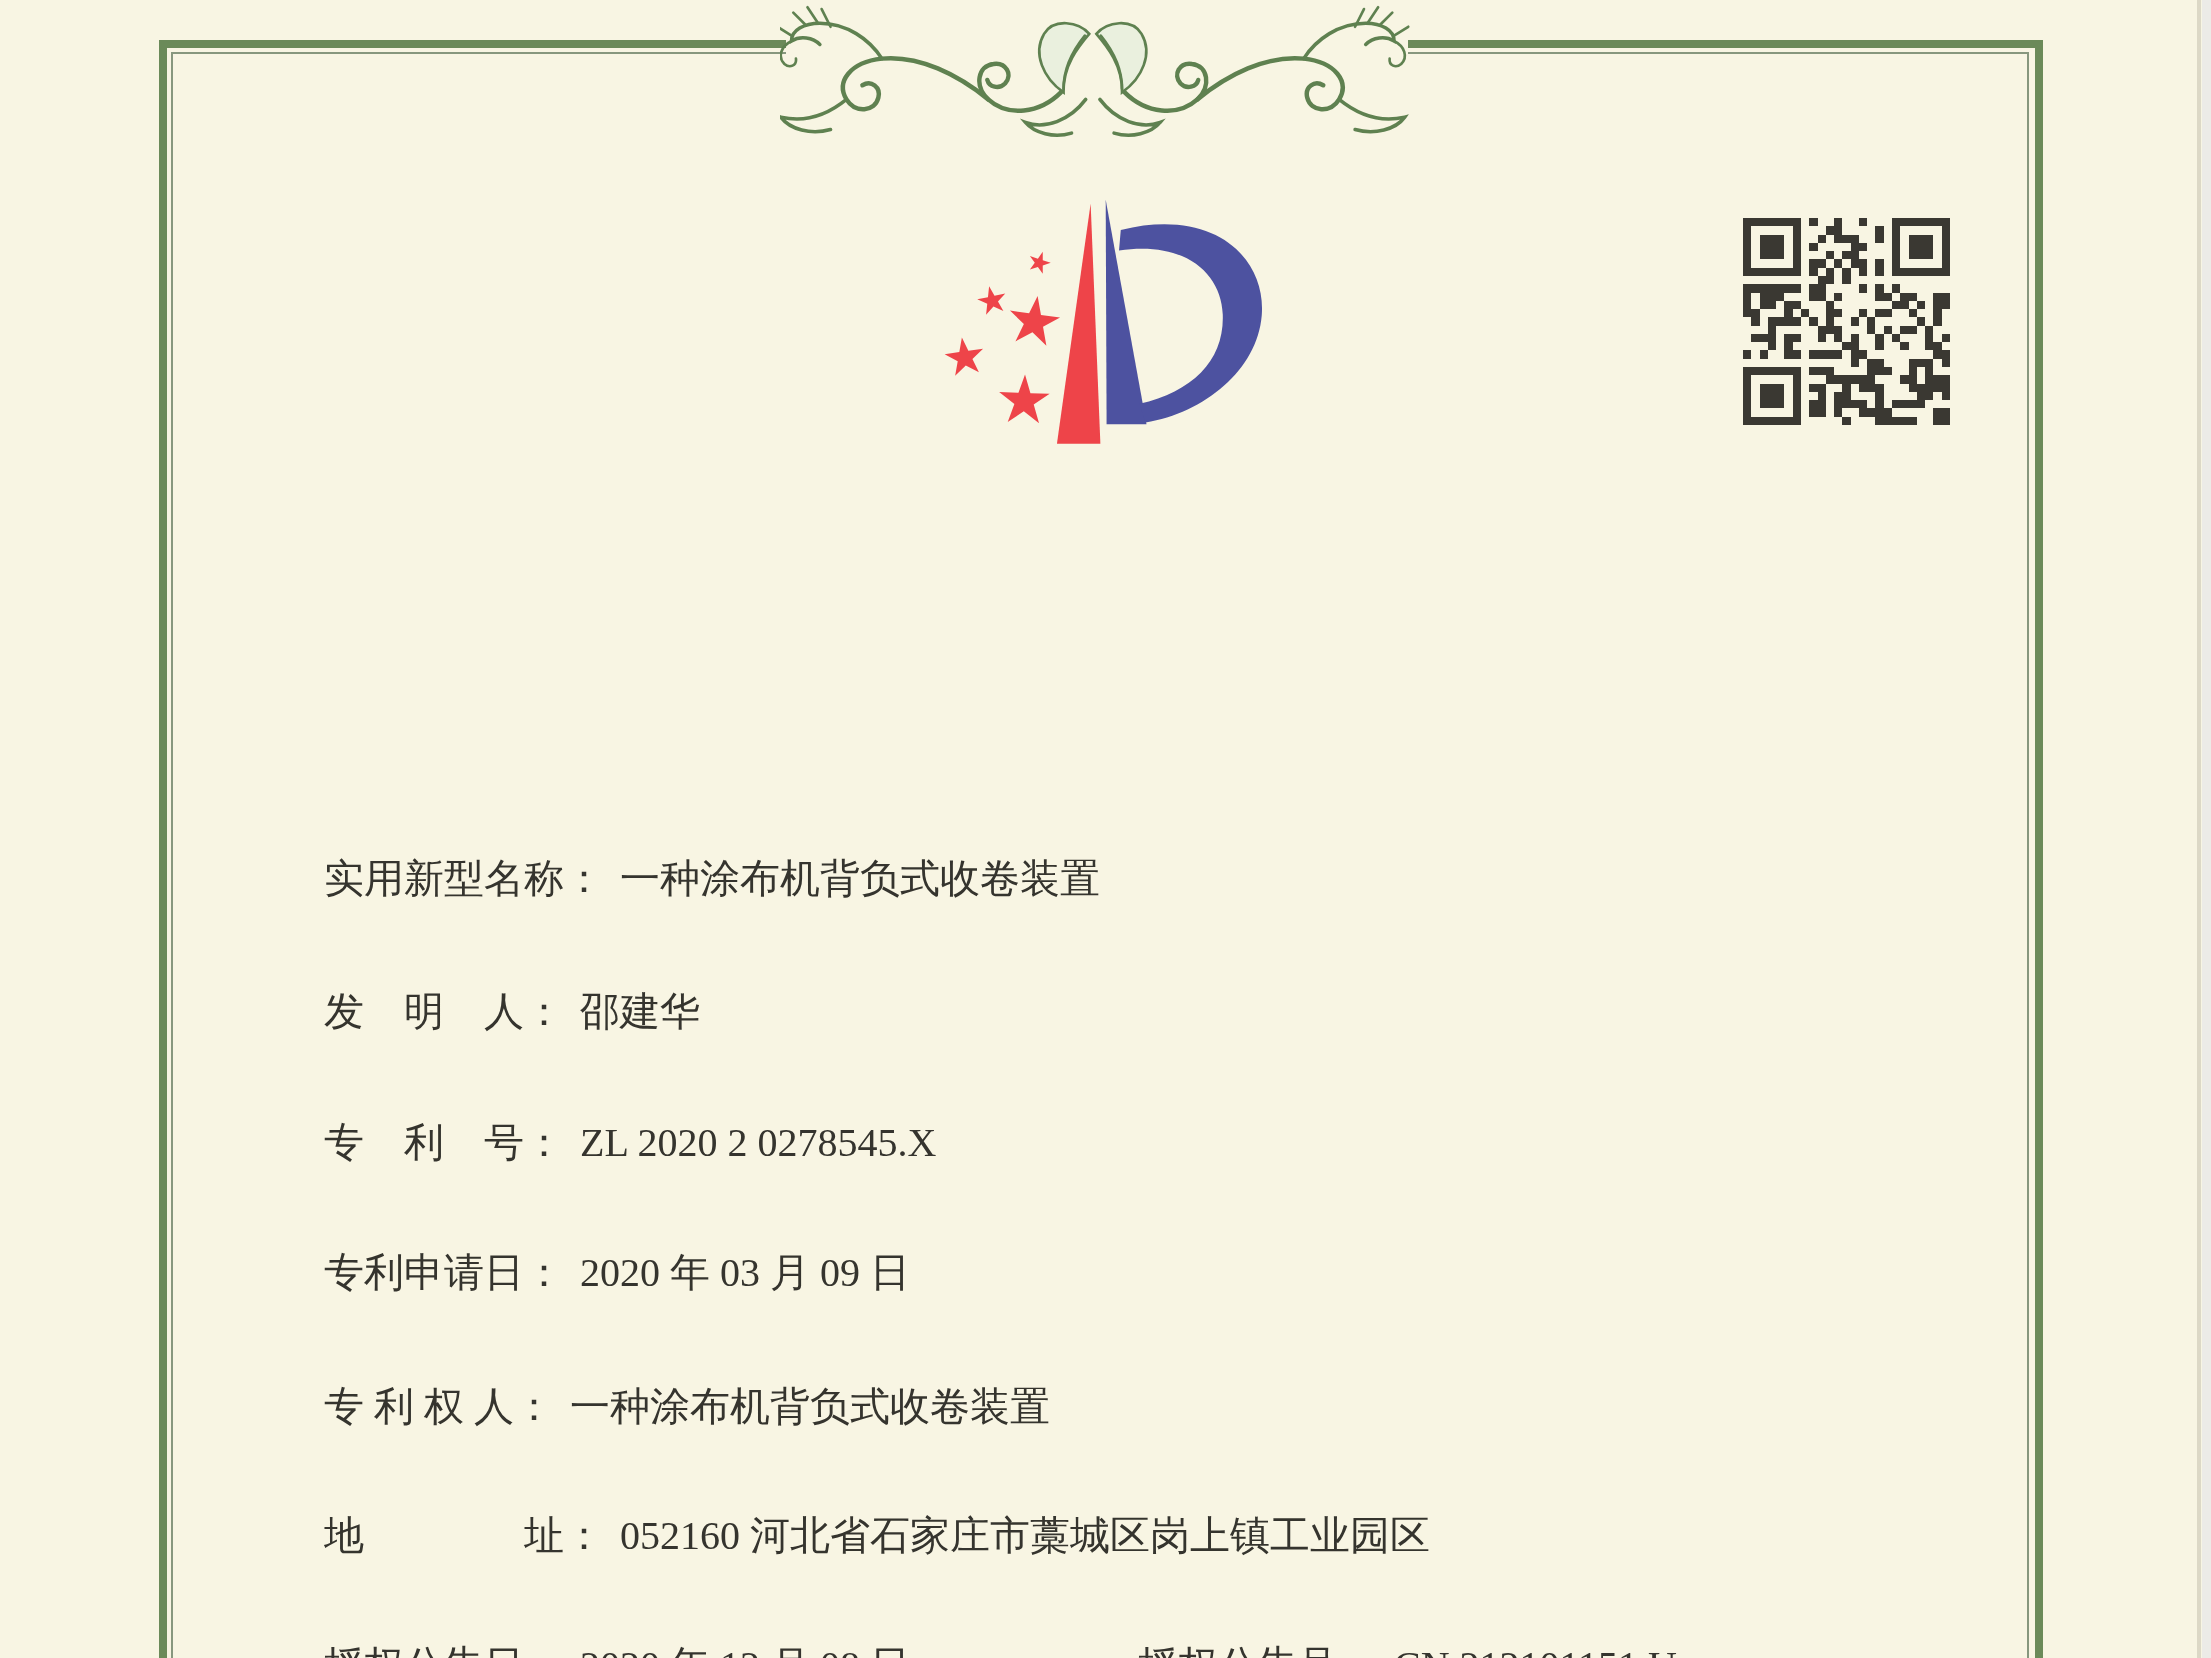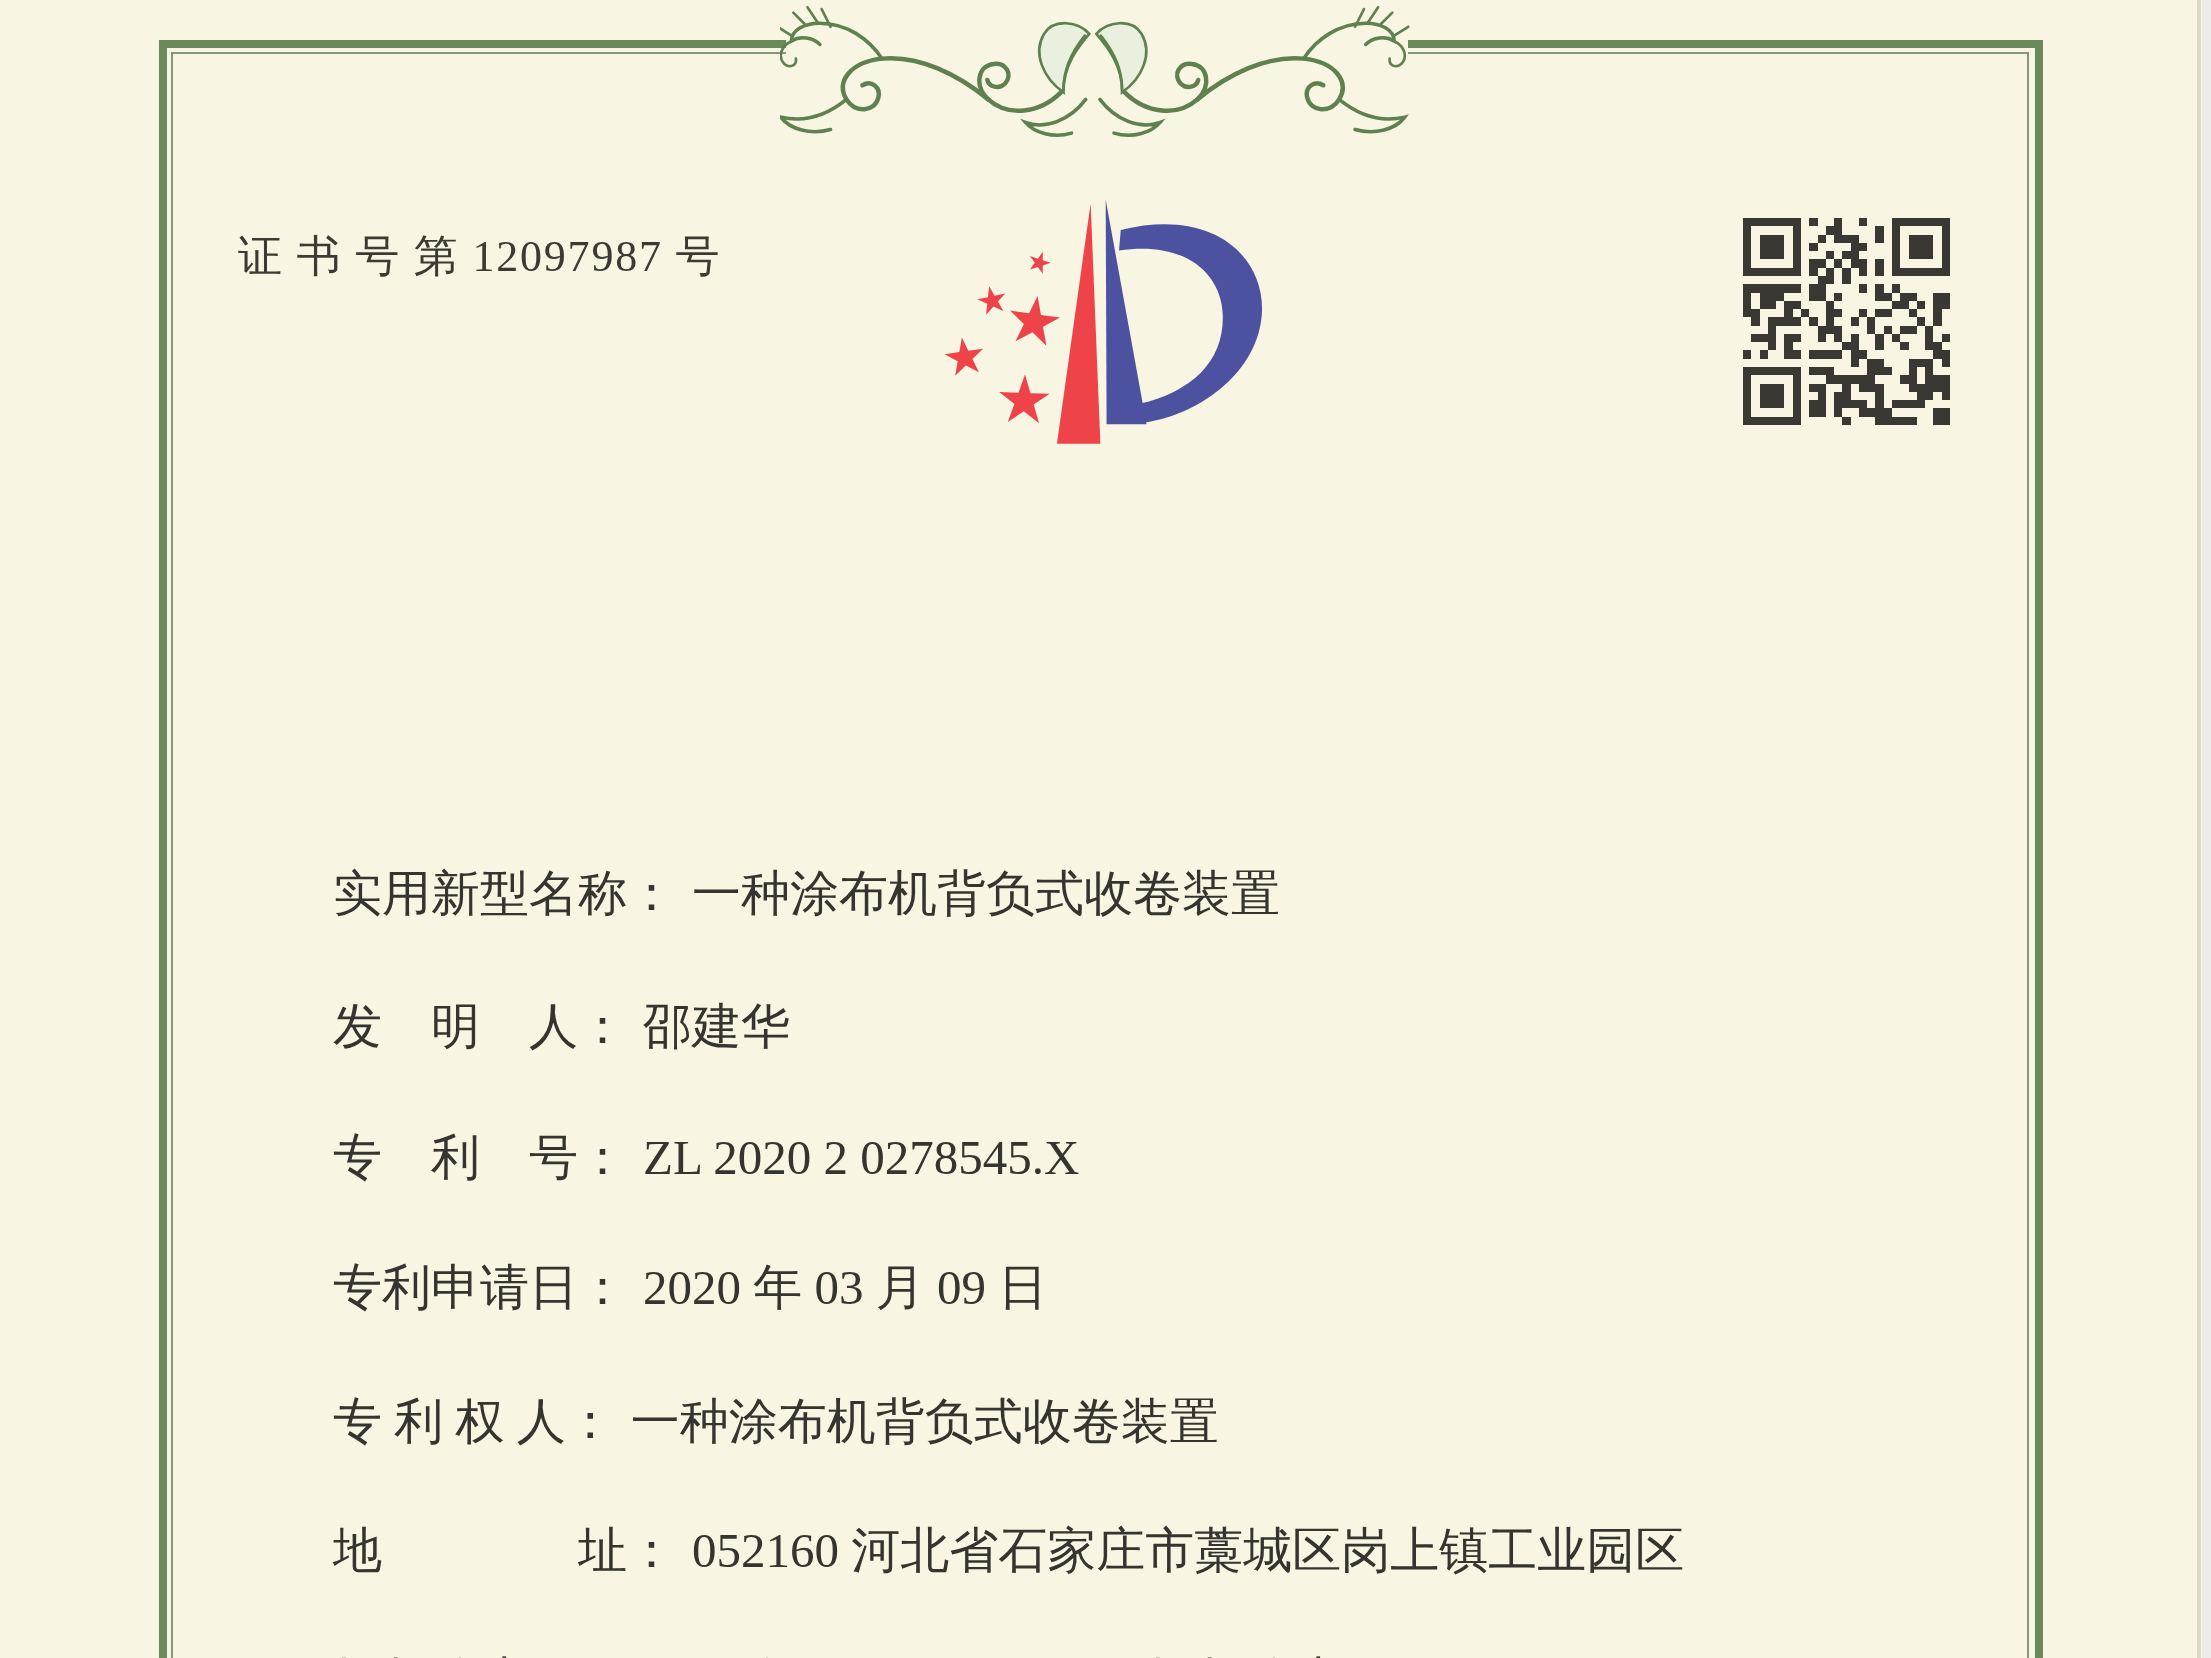--- a/index.html
+++ b/index.html
@@ -17,21 +17,21 @@
   .cert-no{
     position:absolute;left:238px;top:227px;font-size:44px;letter-spacing:1.8px;
     white-space:pre;color:#3b3a33;
   }
   .emblem{position:absolute;left:922px;top:191px;width:355px;height:266px;}
   .qr{position:absolute;left:1743px;top:218px;width:207px;height:207px;}
   .title{
     position:absolute;left:606px;top:539px;font-size:113px;letter-spacing:1.8px;
     white-space:nowrap;color:#2c2b26;font-weight:normal;margin:0;
   }
-  .row{position:absolute;left:284px;font-size:49px;line-height:1.15;white-space:pre;}
+  .row{position:absolute;left:284px;font-size:40px;line-height:1.15;white-space:pre;}
   .row .value{margin-left:16px;}
   .r1{top:810px;} .r2{top:943px;} .r3{top:1074px;} .r4{top:1204px;}
   .r5{top:1338px;} .r6{top:1467px;text-align:center;} .r7a{top:1597px;} 
   .r7b{top:1597px;left:1098px;}
   .paper-edge{position:absolute;left:2197px;top:0;width:4.4px;height:1659px;background:#dcd8c6;}
   .scan-strip{position:absolute;left:2202px;top:0;width:9.8px;height:1659px;background:#ecebe7;}
   .orn-stroke{fill:none;stroke:#5f8150;stroke-linecap:round;}
   .orn-leaf{fill:#eaf0de;stroke:#5f8150;stroke-width:3;}
 </style>
 </head>
@@ -62,21 +62,20 @@
       </g>
     </defs>
     <g transform="translate(353,0)">
         <use href="#ornHalf"></use>
       </g>
     <g transform="translate(353,0) scale(-1,1)">
         <use href="#ornHalf"></use>
       </g>
   </svg>
 
-  <div class="cert-no">证 书 号 第 12097987 号</div>
 
   <svg class="emblem" viewBox="0 0 400 300" aria-hidden="true">
     <g fill="#ee4449">
       <polygon points="136.0,68.6 136.0,78.1 145.0,81.0 136.0,83.9 136.0,93.4 130.5,85.7 121.5,88.6 127.0,81.0 121.5,73.4 130.5,76.3"></polygon>
       <polygon points="75.5,107.4 81.6,118.1 93.7,115.5 85.5,124.7 91.6,135.4 80.4,130.4 72.1,139.5 73.4,127.2 62.1,122.2 74.2,119.7"></polygon>
       <polygon points="130.2,118.3 134.0,139.8 155.5,142.8 136.3,153.0 140.1,174.5 124.4,159.3 105.2,169.6 114.7,150.0 99.0,134.8 120.6,137.9"></polygon>
       <polygon points="44.8,165.2 52.1,180.2 68.7,177.9 56.7,189.5 64.0,204.5 49.2,196.7 37.2,208.3 40.1,191.9 25.3,184.0 41.9,181.7"></polygon>
       <polygon points="116.0,207.0 122.1,228.0 143.8,228.7 125.8,240.9 131.8,261.9 114.6,248.5 96.5,260.6 104.0,240.2 86.8,226.7 108.6,227.5"></polygon>
     </g>
     <polygon fill="#ee4449" points="190,14 201,285 152,285"></polygon>

